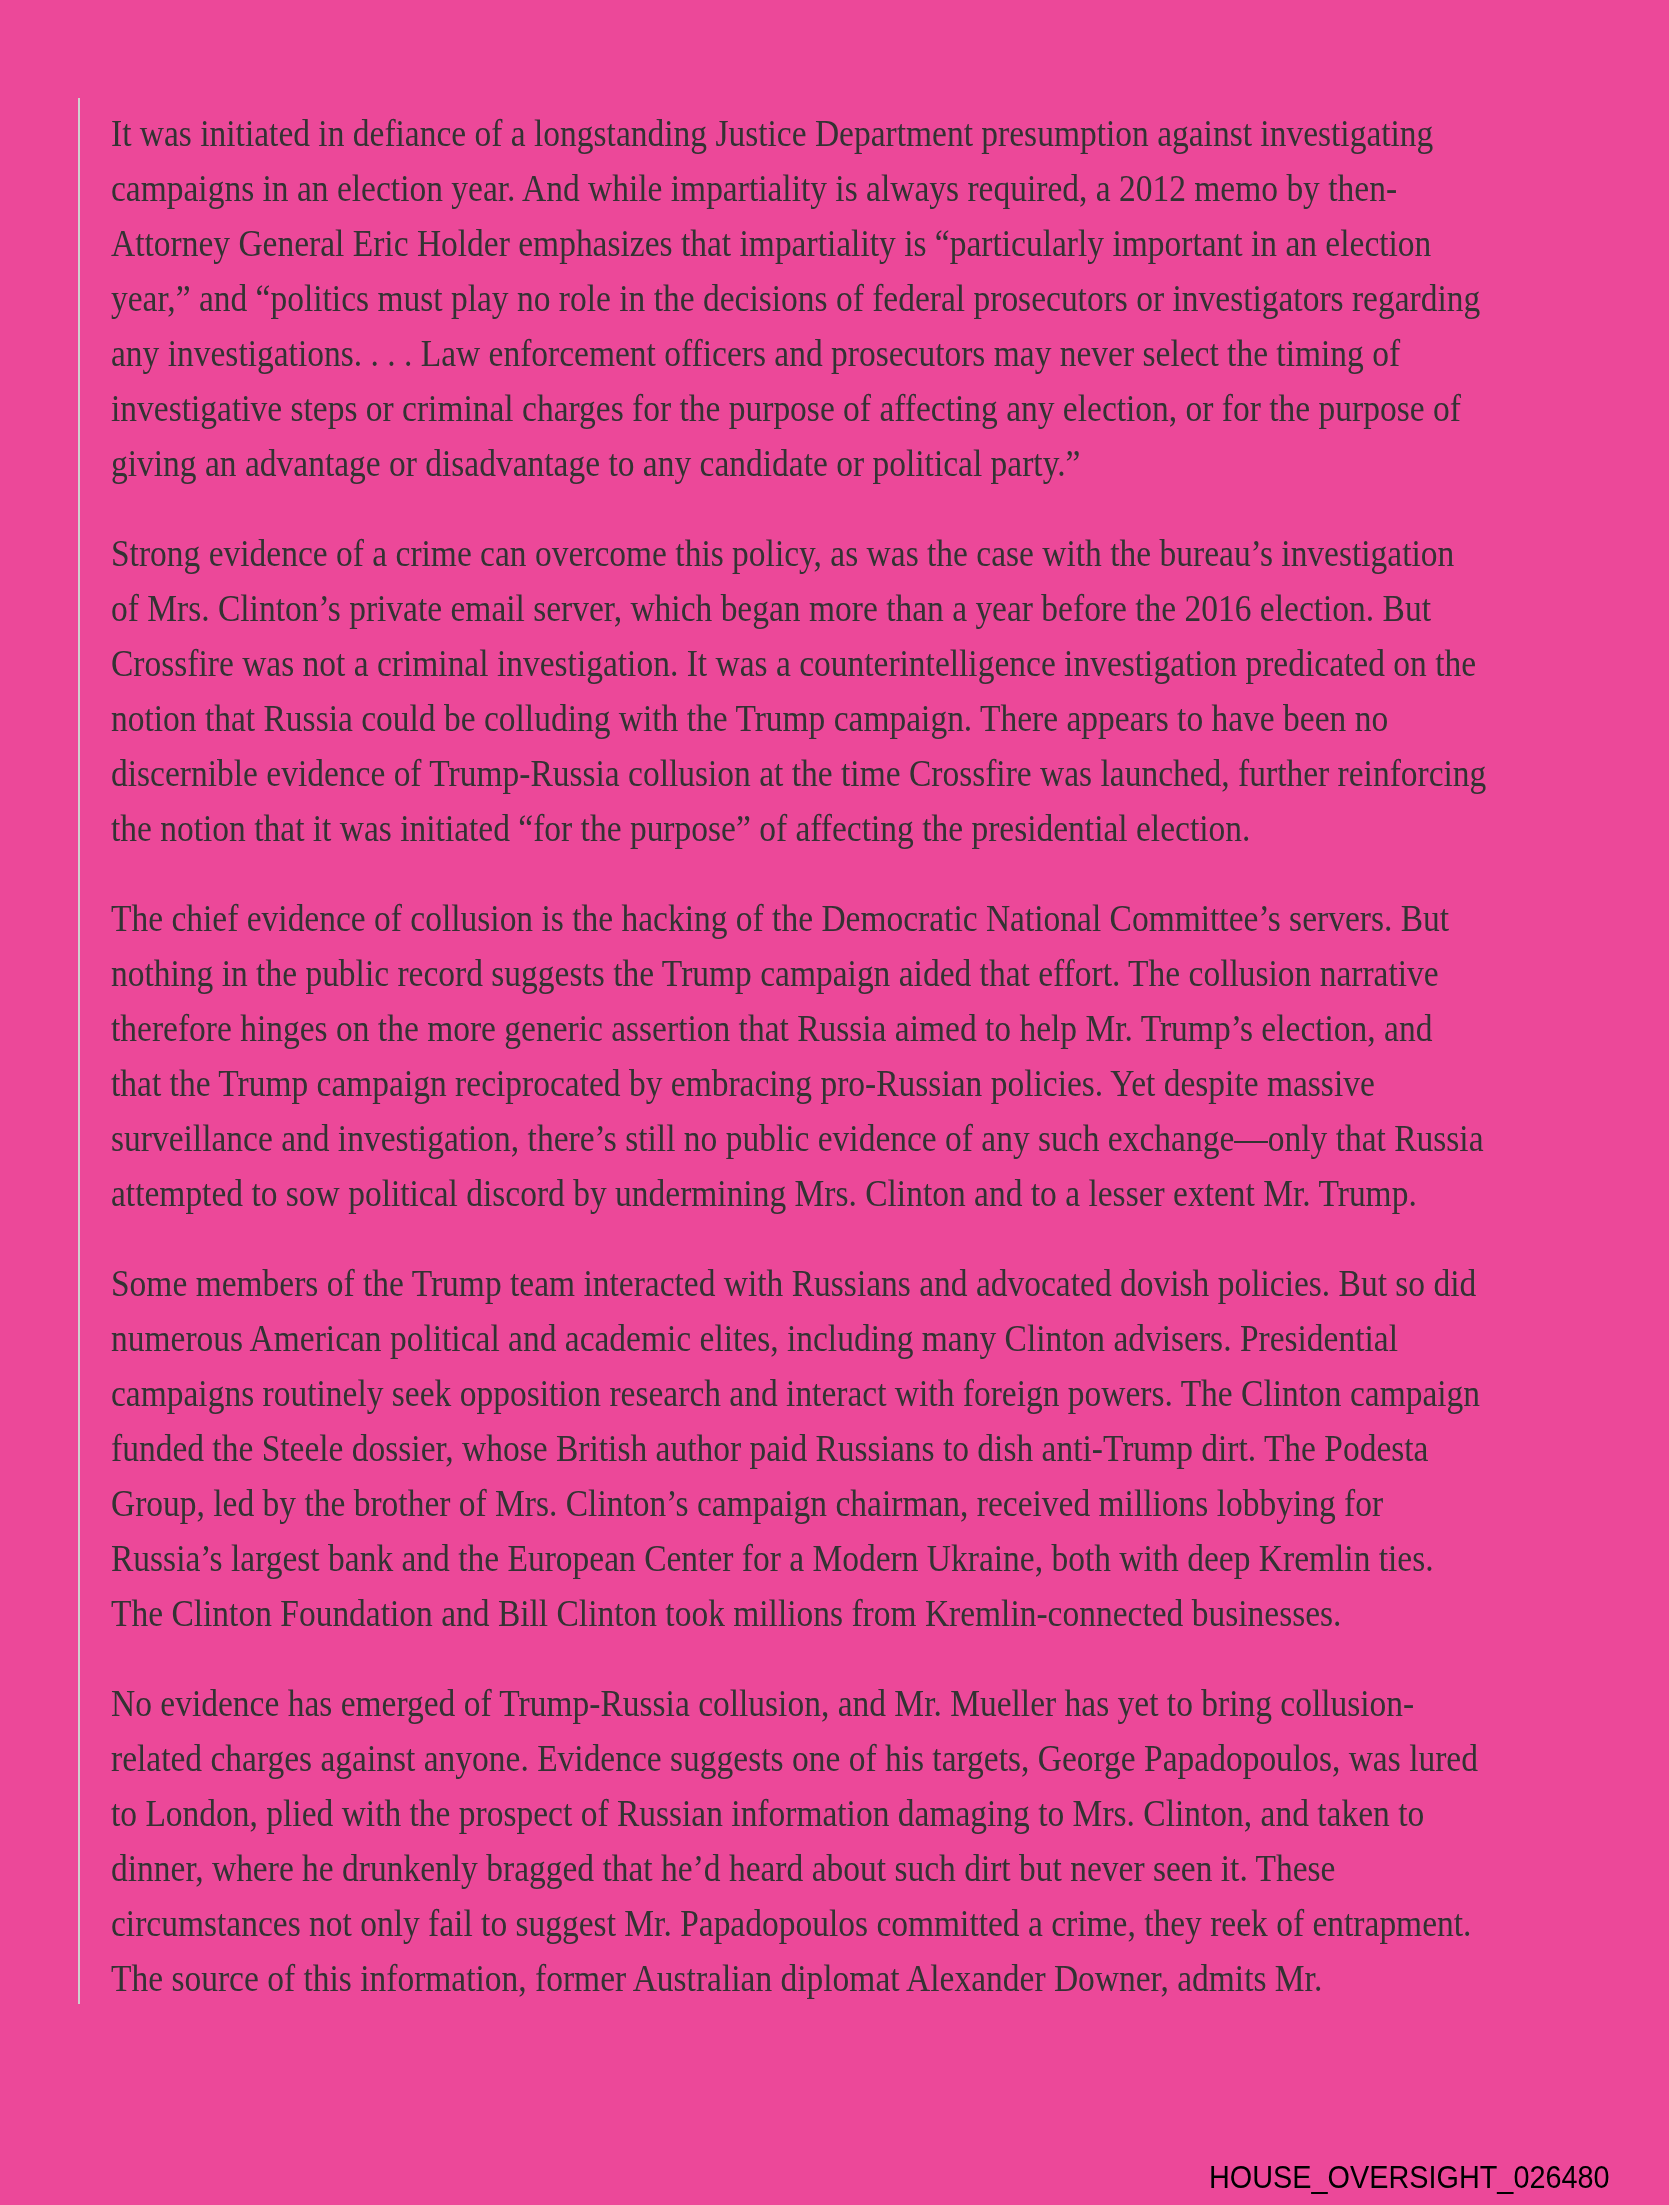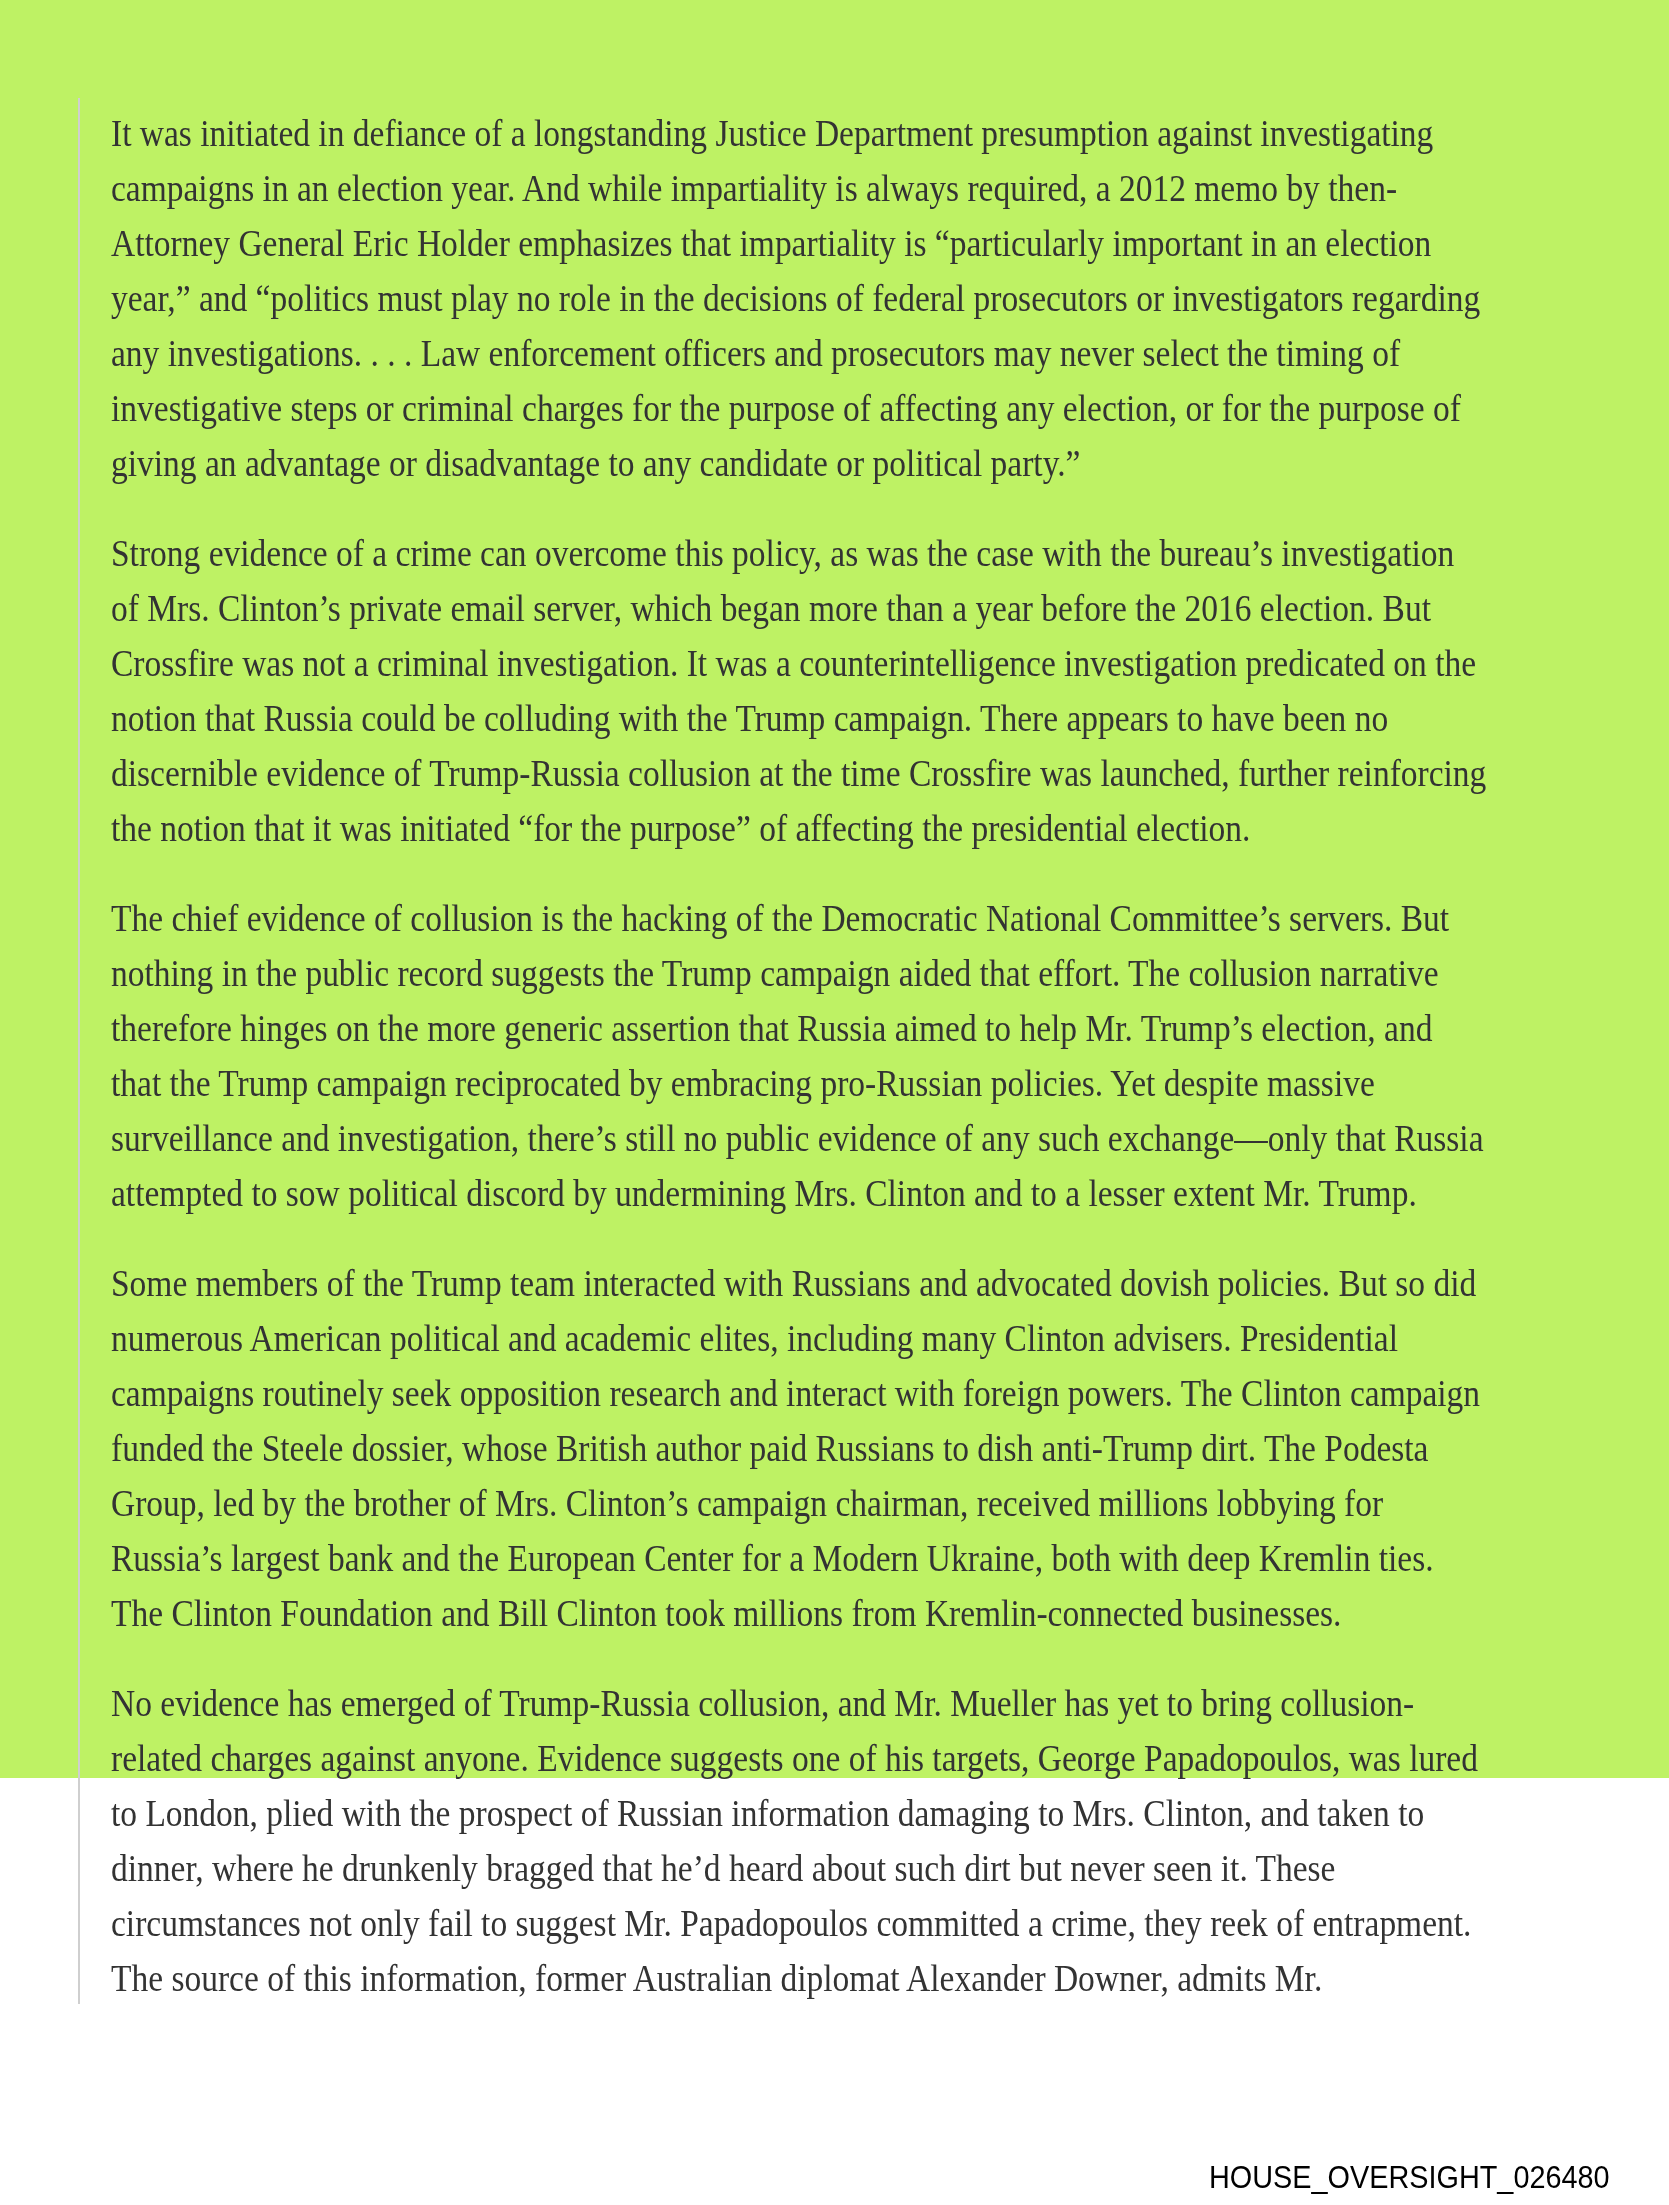--- a/index.html
+++ b/index.html
@@ -10,22 +10,22 @@
   body {
     width: 1669px;
     height: 2205px;
     position: relative;
     overflow: hidden;
   }
   .page {
     position: absolute;
     left: 0; top: 0;
     width: 1669px;
-    height: 1778px;
-    background: #bef264;
+    height: 2205px;
+    background: #ec4899;
   }
   .quote-rule {
     position: absolute;
     left: 78px;
     top: 98px;
     width: 2px;
     height: 1906px;
     background: #cfcfcf;
   }
   .article {

